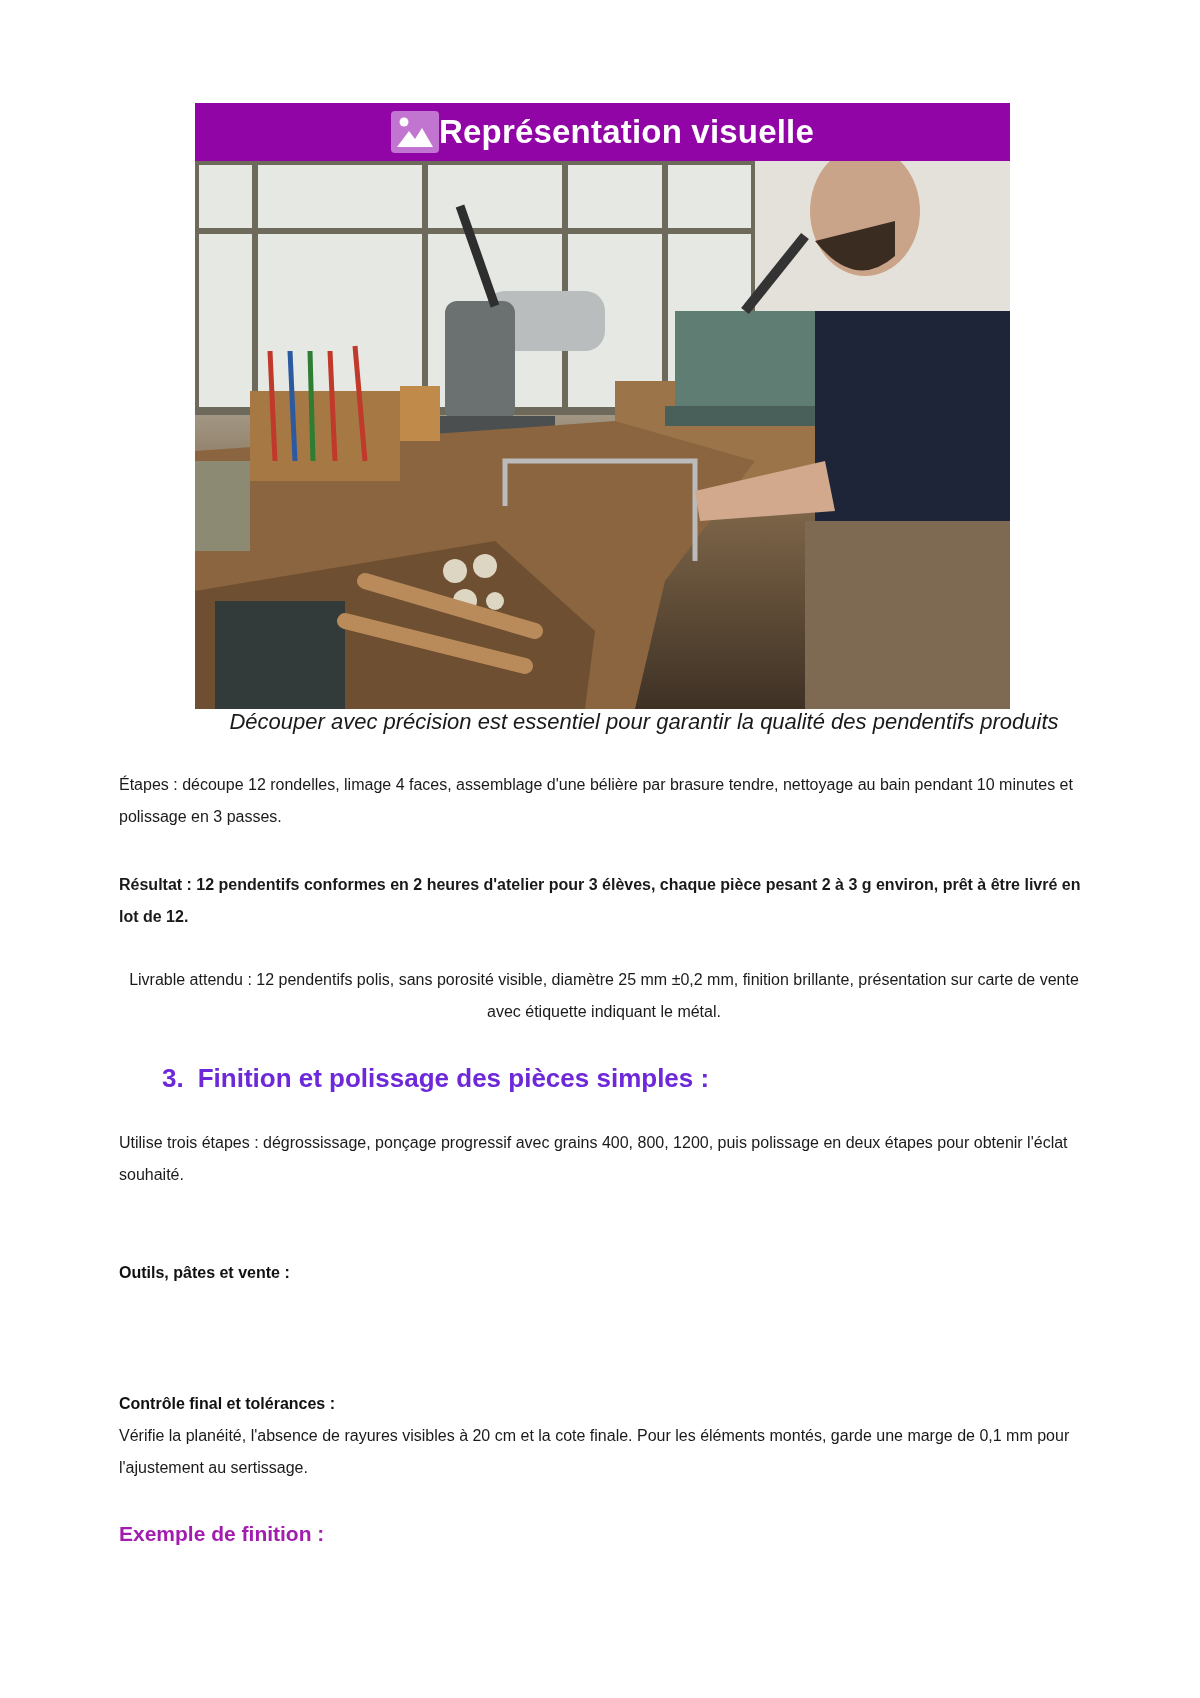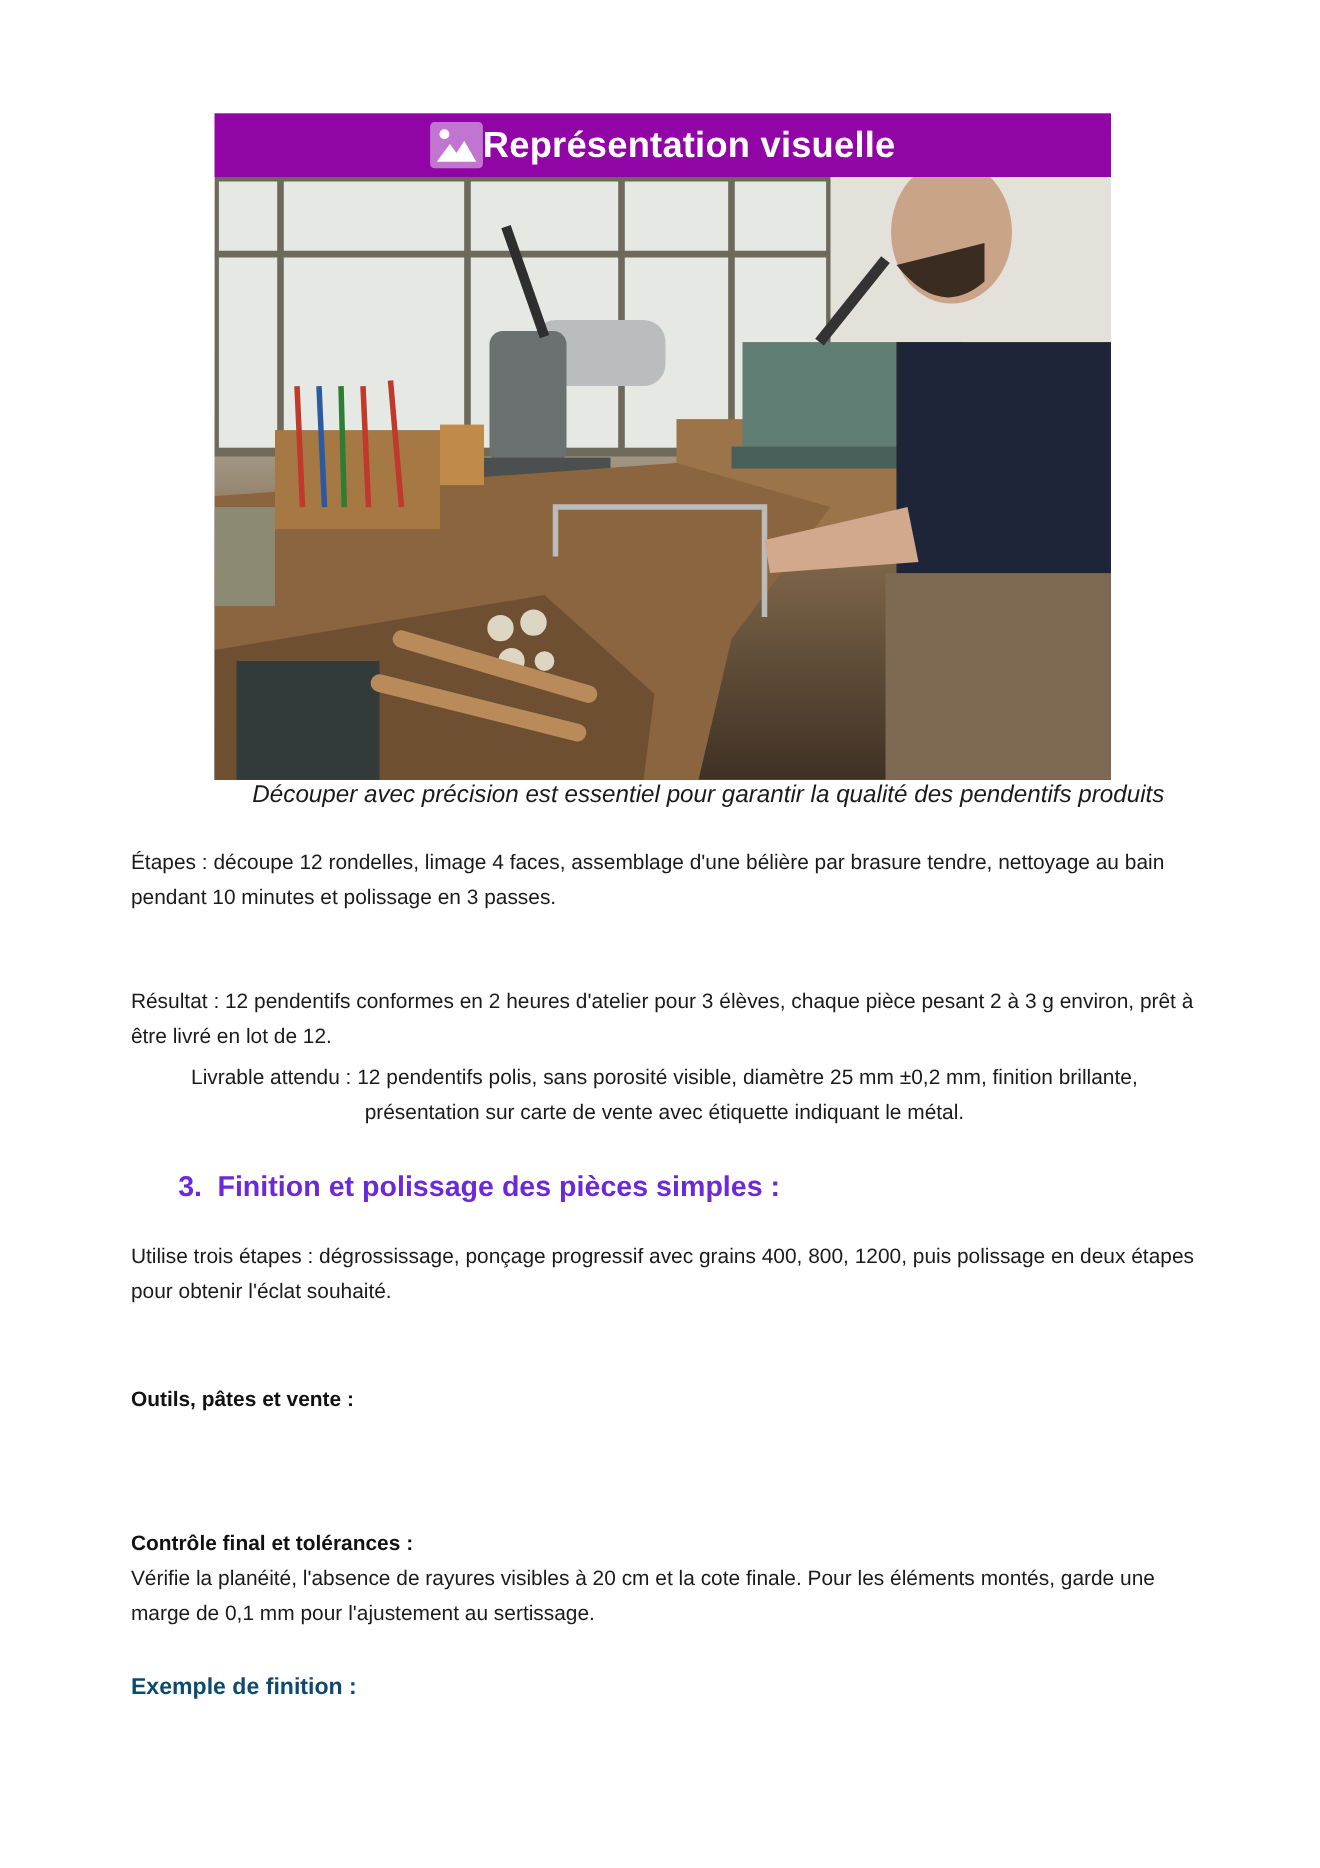--- a/index.html
+++ b/index.html
@@ -46,21 +46,21 @@
       text-align: center;
       font-style: italic;
       font-size: 22px;
       color: #1a1a1a;
       margin-left: 44px;
     }
     .para {
       position: absolute;
       left: 119px;
       width: 970px;
-      font-size: 19px;
+      font-size: 16px;
       line-height: 32px;
       color: #1a1a1a;
     }
     .section-heading {
       position: absolute;
       left: 162px; top: 1063px;
       font-size: 26px;
       font-weight: bold;
       color: #6d28d9;
     }
@@ -68,21 +68,21 @@
     .sub-title {
       font-weight: bold;
       color: #111111;
       display: block;
     }
     .example-title {
       position: absolute;
       left: 119px; top: 1522px;
       font-size: 21px;
       font-weight: bold;
-      color: #0c4a6e;
+      color: #a21caf;
     }
   </style>
 </head>
 <body>
 
 <div class="figure">
   <div class="figure-header">
     <span class="icon">
       <svg width="48" height="42" viewBox="0 0 48 42">
         <circle cx="13" cy="11" r="4.5" fill="#ffffff"></circle>
@@ -147,21 +147,21 @@
       <ellipse cx="670" cy="50" rx="55" ry="65" fill="#caa488"></ellipse>
       <path d="M620 80 Q660 130 700 95 L700 60 Z" fill="#3b2c22"></path>
       <path d="M630 300 L500 330 L505 360 L640 350 Z" fill="#d3a98e"></path>
     </svg>
   </div>
 </div>
 
 <div class="caption">Découper avec précision est essentiel pour garantir la qualité des pendentifs produits</div>
 
 <p class="para" style="top:769px;">Étapes : découpe 12 rondelles, limage 4 faces, assemblage d'une bélière par brasure tendre, nettoyage au bain pendant 10 minutes et polissage en 3 passes.</p>
-<p class="para" style="top:895px;">Résultat : 12 pendentifs conformes en 2 heures d'atelier pour 3 élèves, chaque pièce pesant 2 à 3 g environ, prêt à être livré en lot de 12.</p>
+<p class="para" style="top:869px;font-weight:bold;">Résultat : 12 pendentifs conformes en 2 heures d'atelier pour 3 élèves, chaque pièce pesant 2 à 3 g environ, prêt à être livré en lot de 12.</p>
 <p class="para" style="top:964px;text-align:center;">Livrable attendu : 12 pendentifs polis, sans porosité visible, diamètre 25 mm ±0,2 mm, finition brillante, présentation sur carte de vente avec étiquette indiquant le métal.</p>
 
 <h2 class="section-heading">
   <span class="num">3.</span><span>Finition et polissage des pièces simples :</span>
 </h2>
 
 <div class="para" style="top:1127px;">
   <span>Utilise trois étapes : dégrossissage, ponçage progressif avec grains 400, 800, 1200, puis polissage en deux étapes pour obtenir l'éclat souhaité.</span>
 </div>
 

